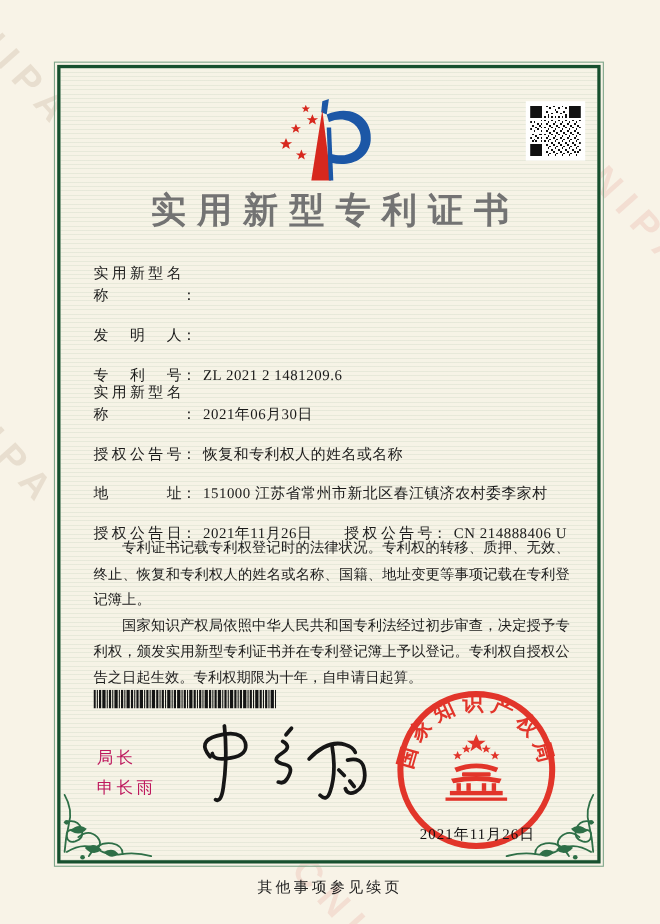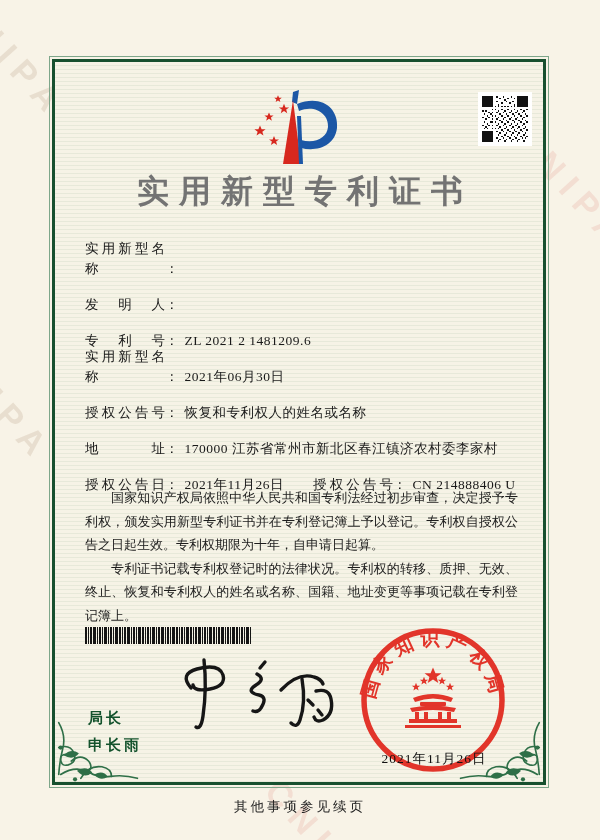--- a/index.html
+++ b/index.html
@@ -47,23 +47,23 @@
   .flabel{display:inline-block;width:80px;text-align:justify;text-align-last:justify;}
   .fcolon{display:inline-block;margin:0 6px 0 0;}
   .fvalue{letter-spacing:.5px;}
   .grant-left{display:flex;width:228px;}
   .body-text{
     position:absolute;left:85px;top:486px;width:433px;
     font-size:13px;line-height:23.5px;text-align:justify;color:#1c1c1c;
   }
   .body-text p{margin:0;text-indent:2em;}
   .barcode{position:absolute;left:85px;top:627px;width:166px;height:17px;}
-  .signer{position:absolute;left:88px;top:704px;
+  .signer{position:absolute;left:88px;top:676px;
     font-family:"Liberation Sans","DejaVu Sans",sans-serif;
-    font-weight:bold;font-size:15px;letter-spacing:3px;line-height:27px;color:#14532d;}
+    font-weight:normal;font-size:15px;letter-spacing:3px;line-height:27px;color:#be185d;}
   .signature{position:absolute;left:165px;top:648px;width:185px;height:100px;}
   .seal{position:absolute;left:357px;top:624px;width:152px;height:152px;z-index:4;
     opacity:.93;mix-blend-mode:multiply;}
   .seal-date{position:absolute;left:361px;top:750px;width:146px;text-align:center;
     font-size:13.5px;letter-spacing:1px;color:#111;z-index:5;}
   .page-num{position:absolute;left:0;top:767px;width:600px;text-align:center;
     font-size:11px;letter-spacing:1px;z-index:4;}
   .note{position:absolute;left:0;top:798px;width:600px;text-align:center;
     font-size:13.5px;letter-spacing:3px;color:#222;font-family:Liberation Mono, monospace;}
   .corner{position:absolute;width:96px;height:96px;z-index:3;}
@@ -171,37 +171,37 @@
           <span class="fvalue">2021年06月30日</span>
       </div>
       <div class="field-row">
         <span class="flabel">授权公告号</span>
           <span class="fcolon">：</span>
           <span class="fvalue">恢复和专利权人的姓名或名称</span>
       </div>
       <div class="field-row">
         <span class="flabel">地址</span>
           <span class="fcolon">：</span>
-          <span class="fvalue">170000 江苏省常州市新北区春江镇济农村委李家村</span>
+          <span class="fvalue">151000 江苏省常州市新北区春江镇济农村委李家村</span>
       </div>
       <div class="field-row">
         <span class="grant-left">
           <span class="flabel">授权公告日</span>
             <span class="fcolon">：</span>
             <span class="fvalue">2021年11月26日</span>
         </span>
         <span>
           <span class="flabel">授权公告号</span><span class="fcolon">：</span><span class="fvalue">CN 214888406 U</span>
         </span>
       </div>
     </div>
 
     <div class="body-text">
+      <p>专利证书记载专利权登记时的法律状况。专利权的转移、质押、无效、终止、恢复和专利权人的姓名或名称、国籍、地址变更等事项记载在专利登记簿上。</p>
       <p>国家知识产权局依照中华人民共和国专利法经过初步审查，决定授予专利权，颁发实用新型专利证书并在专利登记簿上予以登记。专利权自授权公告之日起生效。专利权期限为十年，自申请日起算。</p>
-      <p>专利证书记载专利权登记时的法律状况。专利权的转移、质押、无效、终止、恢复和专利权人的姓名或名称、国籍、地址变更等事项记载在专利登记簿上。</p>
     </div>
 
     <svg class="barcode" viewBox="0 0 166 17" preserveAspectRatio="none">
       <path fill="#141414" d="M0 0h2v17h-2z M3 0h1v17h-1z M5 0h2v17h-2z M8 0h3v17h-3z M12 0h1v17h-1z M14 0h2v17h-2z M17 0h1v17h-1z M19 0h3v17h-3z M23 0h1v17h-1z M25 0h2v17h-2z M28 0h1v17h-1z M30 0h3v17h-3z M34 0h2v17h-2z M37 0h1v17h-1z M39 0h2v17h-2z M42 0h3v17h-3z M46 0h1v17h-1z M48 0h2v17h-2z M51 0h1v17h-1z M53 0h3v17h-3z M57 0h2v17h-2z M60 0h1v17h-1z M62 0h2v17h-2z M65 0h1v17h-1z M67 0h3v17h-3z M71 0h1v17h-1z M73 0h2v17h-2z M76 0h3v17h-3z M80 0h1v17h-1z M82 0h2v17h-2z M85 0h1v17h-1z M87 0h3v17h-3z M91 0h2v17h-2z M94 0h1v17h-1z M96 0h2v17h-2z M99 0h1v17h-1z M101 0h3v17h-3z M105 0h2v17h-2z M108 0h1v17h-1z M110 0h2v17h-2z M113 0h3v17h-3z M117 0h1v17h-1z M119 0h2v17h-2z M122 0h1v17h-1z M124 0h3v17h-3z M128 0h2v17h-2z M131 0h1v17h-1z M133 0h2v17h-2z M136 0h3v17h-3z M140 0h1v17h-1z M142 0h2v17h-2z M145 0h1v17h-1z M147 0h3v17h-3z M151 0h2v17h-2z M154 0h1v17h-1z M156 0h2v17h-2z M159 0h1v17h-1z M161 0h3v17h-3z M165 0h1v17h-1z"></path>
     </svg>
 
     <div class="signer">
       <div>局长</div>
       <div>申长雨</div>
     </div>

